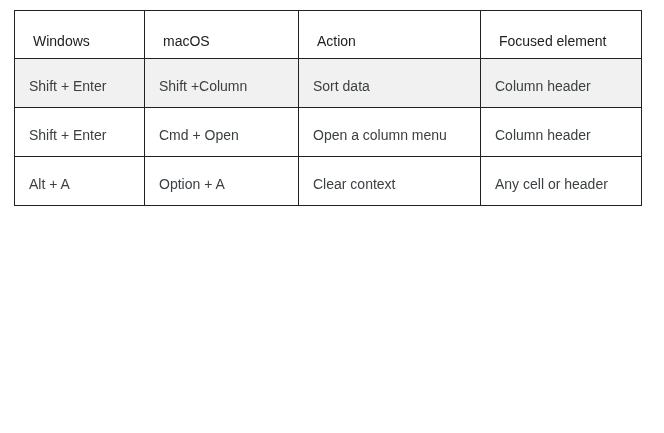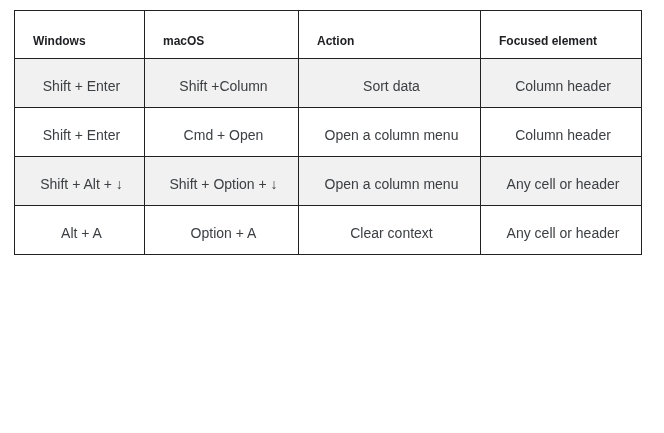--- a/index.html
+++ b/index.html
@@ -20,32 +20,31 @@
     color: #3c4043;
   }
   .shortcut-table th, .shortcut-table td {
     border: 1px solid #212121;
     text-align: left;
     vertical-align: middle;
   }
   .shortcut-table th {
     height: 48px;
     padding: 12px 8px 0 18px;
-    font-weight: bold;
+    font-weight: normal;
     color: #202124;
     background: #ffffff;
-    font-size: 12px;
+    font-size: 14px;
   }
   .shortcut-table td {
     height: 49px;
     padding: 6px 10px 0 14px;
     white-space: pre-line;
     line-height: 1.5;
     background: #ffffff;
-    text-align: center;
   }
   .shortcut-table tr.alt td { background: #f1f1f1; }
   .shortcut-table tr.tall td { height: 71px; }
   col.c-windows { width: 130px; }
   col.c-macos   { width: 154px; }
   col.c-action  { width: 182px; }
   col.c-focused { width: 161px; }
 </style>
 </head>
 <body>
@@ -71,26 +70,20 @@
       <td>Shift +Column</td>
       <td>Sort data</td>
       <td>Column header</td>
     </tr>
     <tr>
       <td>Shift + Enter</td>
       <td>Cmd + Open</td>
       <td>Open a column menu</td>
       <td>Column header</td>
     </tr>
-    <tr class="alt">
-      <td>Shift + Alt + ↓</td>
-      <td>Shift + Option + ↓</td>
-      <td>Open a column menu</td>
-      <td>Any cell or header</td>
-    </tr>
     <tr>
       <td>Alt + A</td>
       <td>Option + A</td>
       <td>Clear context</td>
       <td>Any cell or header</td>
     </tr>
   </tbody>
 </table>
 
 </body></html>

